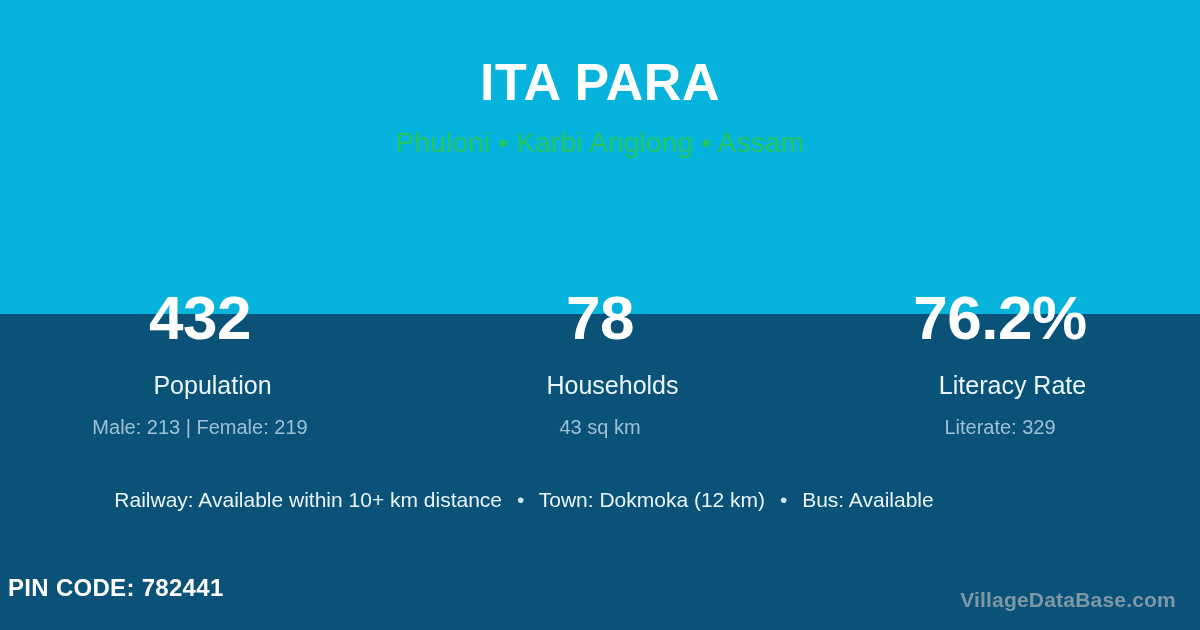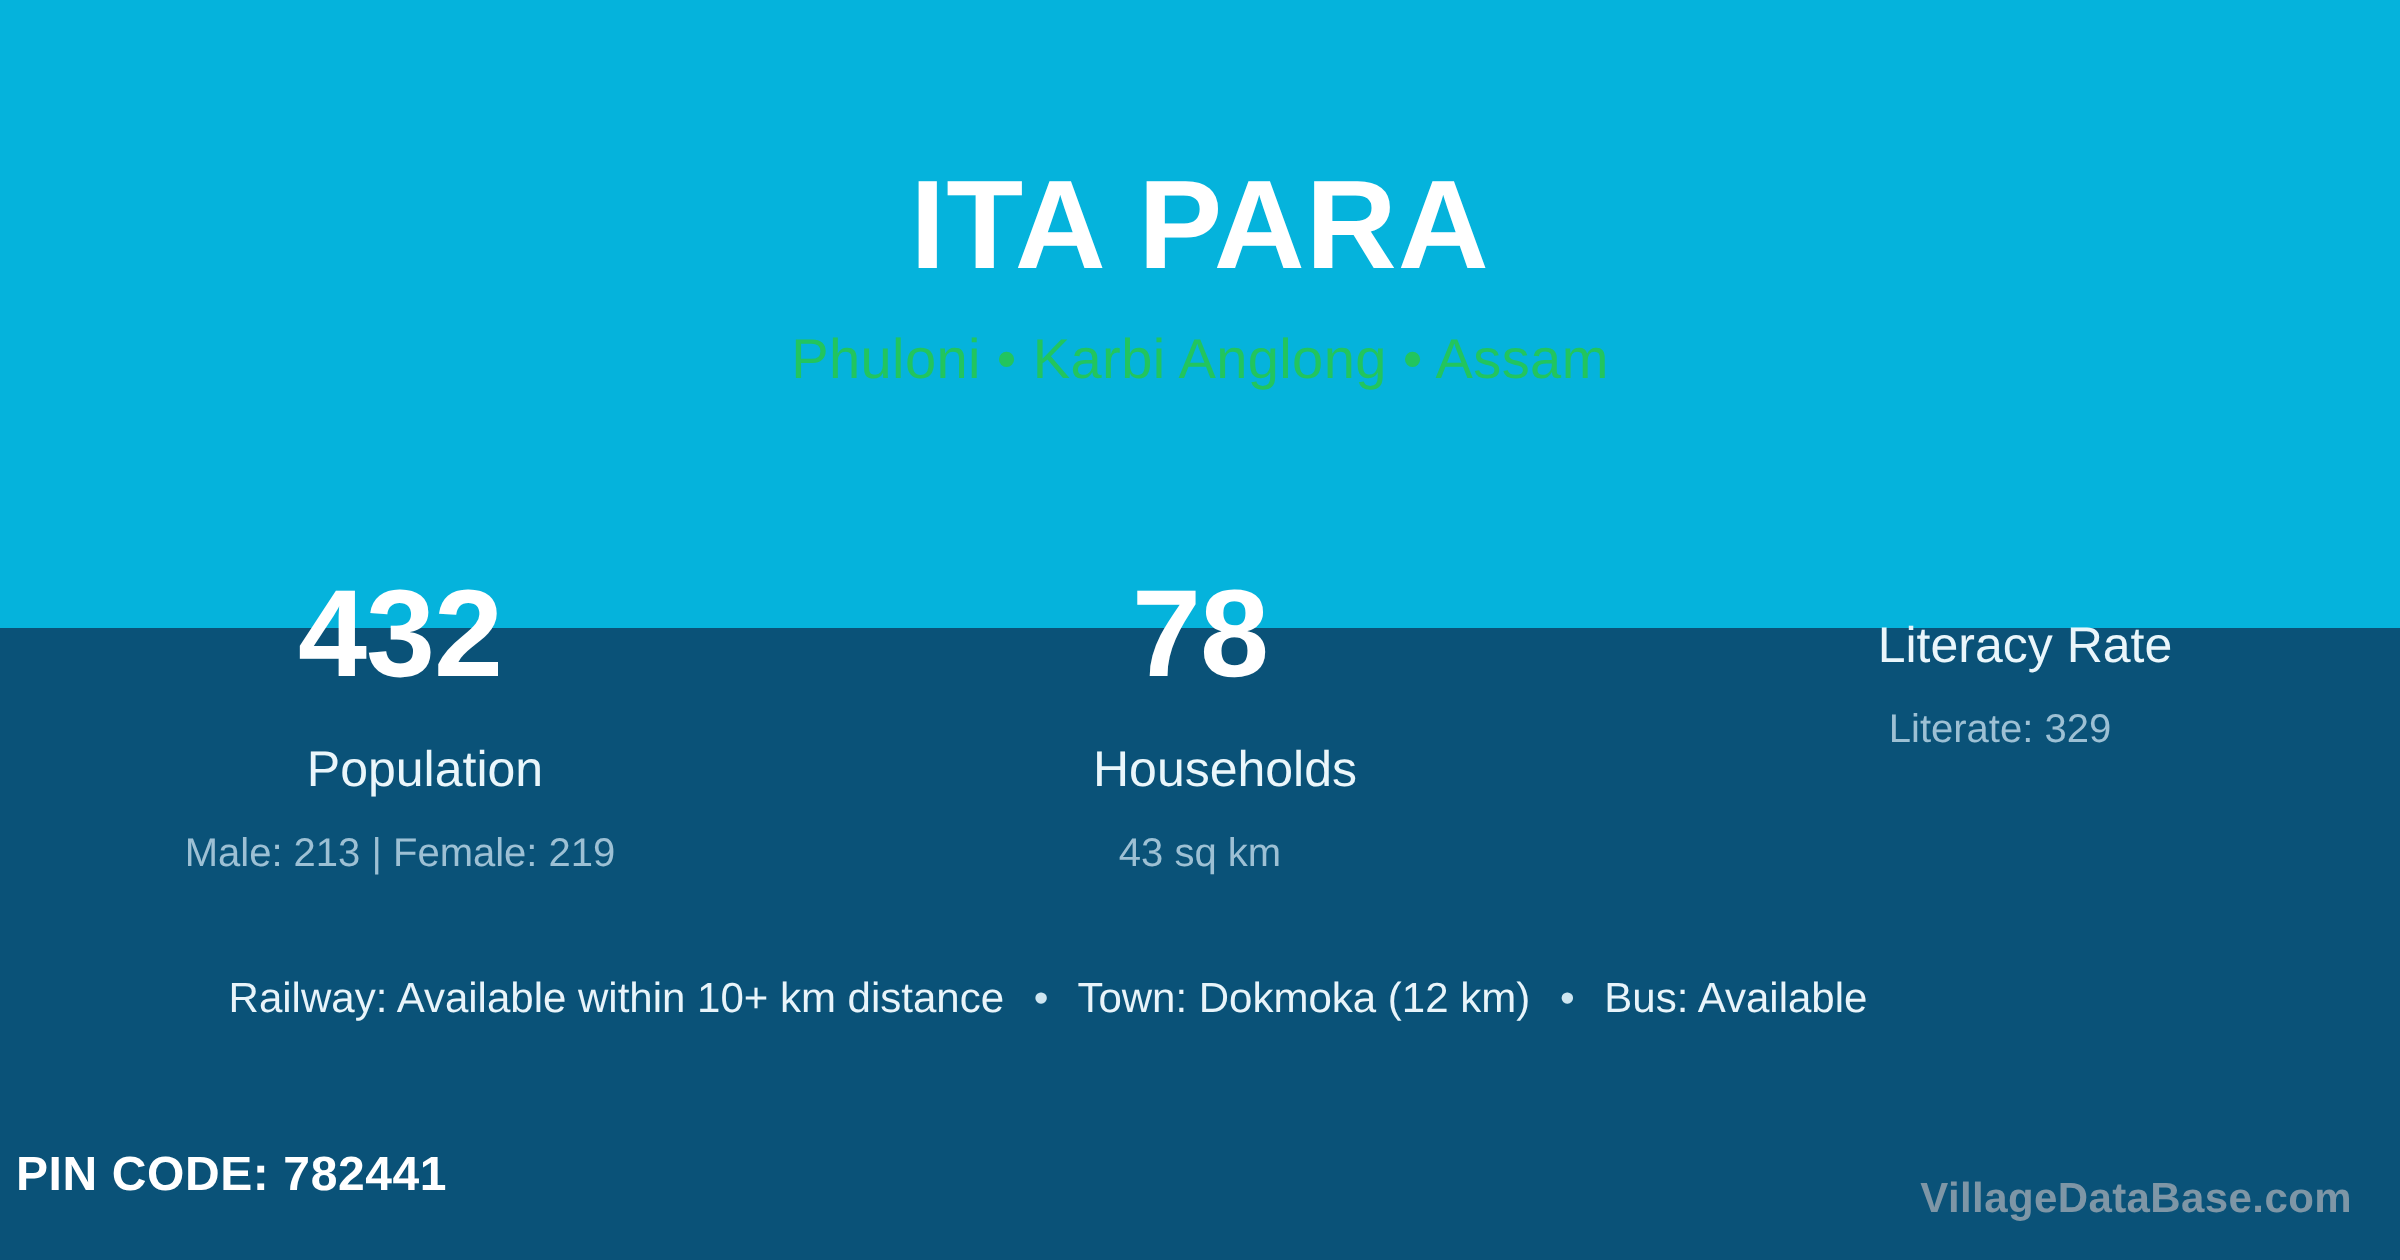--- a/index.html
+++ b/index.html
@@ -38,22 +38,22 @@
   .header {
     position: absolute;
     left: 0;
     top: 0;
     width: 1200px;
     text-align: center;
     z-index: 3;
   }
   .village-title {
     margin: 0;
-    padding-top: 82px;
-    font-size: 63px;
+    padding-top: 56px;
+    font-size: 52px;
     line-height: 1;
     font-weight: 700;
     letter-spacing: 0.5px;
     color: #ffffff;
   }
   .village-subtitle {
     margin: 0;
     padding-top: 21px;
     font-size: 28px;
     line-height: 1;
@@ -162,20 +162,21 @@
       <div class="stat-sub">Male: 213 | Female: 219</div>
     </div>
 
     <div class="stat-col">
       <div class="stat-value">78</div>
       <div class="stat-label">Households</div>
       <div class="stat-sub">43 sq km</div>
     </div>
 
     <div class="stat-col">
+      <div class="stat-value">76.2%</div>
       <div class="stat-label">Literacy Rate</div>
       <div class="stat-sub">Literate: 329</div>
     </div>
 
   </div>
 
   <div class="info-line">
     <span>Railway: Available within 10+ km distance</span>
     <span class="info-sep">•</span>
     <span>Town: Dokmoka (12 km)</span>

